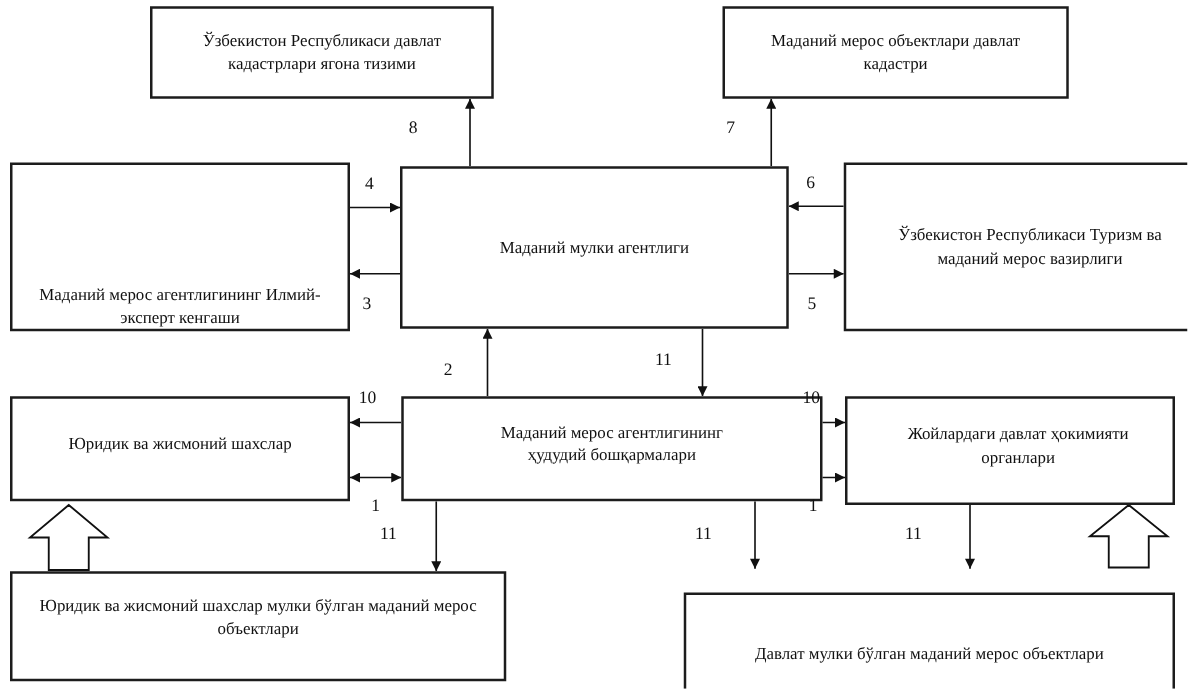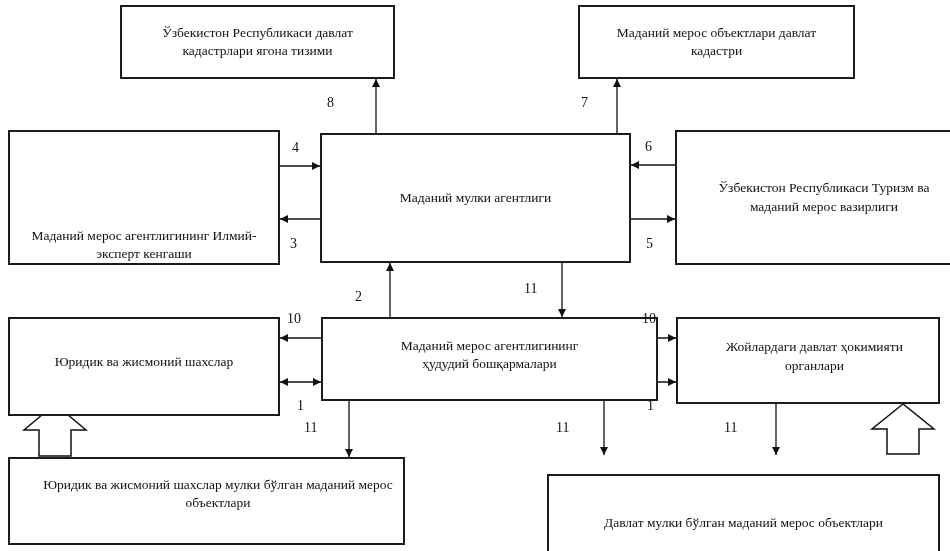--- a/index.html
+++ b/index.html
@@ -24,24 +24,24 @@
     text-align: center;
     font-size: 13.5px;
     line-height: 1.35;
   }
   .box span { display: block; }
   .b-top-left     { left: 120px; top: 5px;   width: 275px; height: 74px;  }
   .b-top-right    { left: 578px; top: 5px;   width: 277px; height: 74px;  }
   .b-mid-left     { left: 8px;   top: 130px; width: 272px; height: 135px; align-items: flex-end; }
   .b-center       { left: 320px; top: 133px; width: 311px; height: 130px; }
   .b-mid-right    { left: 675px; top: 130px; width: 282px; height: 135px; padding-left: 16px; }
-  .b-lower-left   { left: 8px;   top: 317px; width: 272px; height: 99px;  }
+  .b-lower-left   { left: 8px;   top: 317px; width: 272px; height: 84px;  }
   .b-lower-center { left: 321px; top: 317px; width: 337px; height: 84px;  }
   .b-lower-right  { left: 676px; top: 317px; width: 264px; height: 87px; padding-left: 13px;  }
-  .b-bottom-left  { left: 8px;   top: 457px; width: 397px; height: 88px; justify-content: flex-end;  }
+  .b-bottom-left  { left: 8px;   top: 457px; width: 397px; height: 88px;  }
   .b-bottom-right { left: 547px; top: 474px; width: 393px; height: 112px;  }
   .b-top-left span     { max-width: 240px; }
   .b-top-right span    { max-width: 220px; }
   .b-mid-left span     { max-width: 230px; }
   .b-mid-right span    { max-width: 245px; }
   .b-lower-center span { max-width: 225px; }
   .b-lower-right span  { max-width: 235px; }
   .b-bottom-left span  { max-width: 370px; }
   .b-lower-left, .b-lower-center, .b-lower-right { padding-bottom: 8px; }
   .b-bottom-left, .b-bottom-right { padding-bottom: 14px; }

